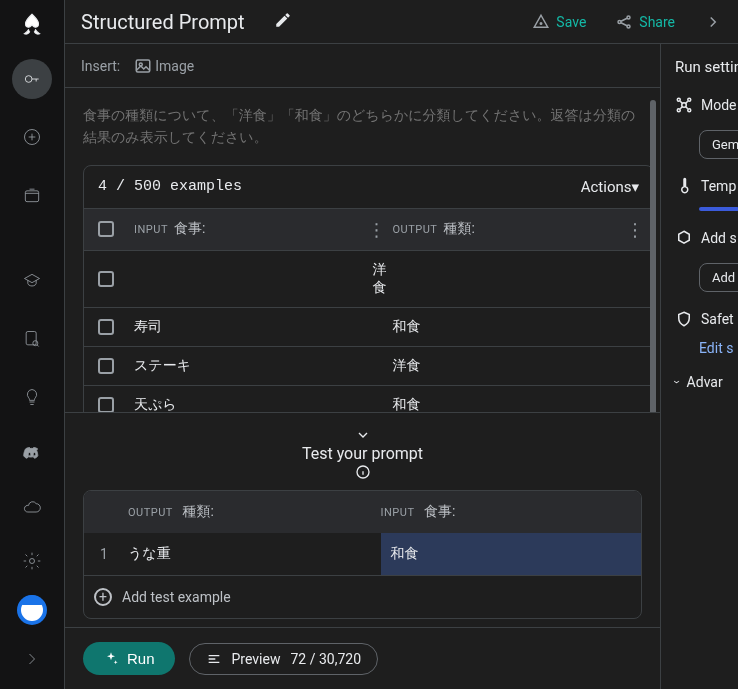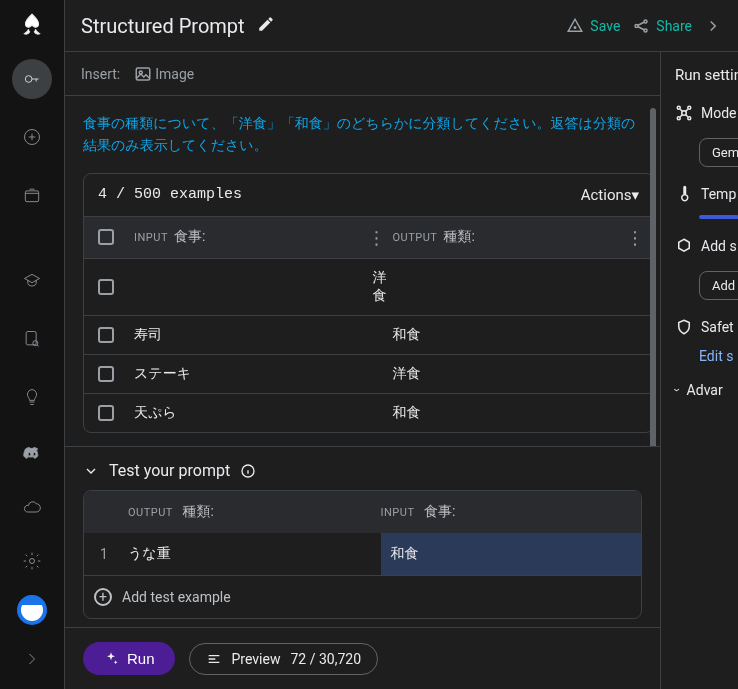--- a/index.html
+++ b/index.html
@@ -35,38 +35,38 @@
   .rail-bottom { position:absolute; bottom:10px; display:flex; flex-direction:column; align-items:center; gap:14px; width:100%; }
   .avatar {
     width: 30px; height: 30px; border-radius:50%; background:#1a73e8;
     display:flex; align-items:center; justify-content:center;
   }
   .avatar-inner { width:22px; height:22px; border-radius:50%; background:#fff; position:relative; }
   .avatar-inner::before { content:""; position:absolute; top:-4px; left:1px; width:20px; height:10px; background:#1a73e8; border-radius:10px 10px 0 0; }
   
   .main { flex:1; display:flex; flex-direction:column; border-left:1px solid #3c4043; min-width:0; }
   .topbar {
-    height: 52px; display:flex; align-items:center; padding:0 16px; gap:12px;
+    height: 44px; display:flex; align-items:center; padding:0 16px; gap:29px;
     border-bottom:1px solid #3c4043;
   }
   .title { font-size: 20px; font-weight:400; }
   .spacer { flex:1; }
   .top-action { display:flex; align-items:center; gap:6px; color:#14b8a6; font-size:14px; cursor:pointer; }
   .top-action svg { width:18px; height:18px; fill:none; stroke:#9aa0a6; stroke-width:2; }
   .pencil svg { width:18px; height:18px; fill:#e8eaed; }
   
   .body { flex:1; display:flex; min-height:0; }
   .editor { flex:1; display:flex; flex-direction:column; min-width:0; position:relative; }
   .insertbar {
     height:44px; display:flex; align-items:center; gap:14px; padding:0 16px;
     color:#9aa0a6; border-bottom:1px solid #3c4043;
   }
   .insertbar svg { width:18px; height:18px; stroke:#9aa0a6; fill:none; stroke-width:2; }
   .prompt-scroll { flex:1; overflow:hidden; padding:16px 6px 16px 18px; position:relative; }
-  .prompt-text { font-size:14px; line-height:1.6; color:#0ea5e9; padding-right:12px; }
+  .prompt-text { font-size:14px; line-height:1.6; color:#737373; padding-right:12px; }
   .scroll-thumb { position:absolute; right:4px; top:12px; width:6px; height:420px; background:#5f6368; border-radius:3px; }
   
   .examples {
     margin-top:16px; border:1px solid #3c4043; border-radius:8px; overflow:hidden;
   }
   .ex-head {
     display:flex; align-items:center; padding:12px 14px; font-size:15px;
   }
   .ex-head .count { flex:1;font-family:Liberation Mono, monospace; }
   .ex-actions { display:flex; align-items:center; gap:0; cursor:pointer; }
@@ -74,21 +74,21 @@
     display:grid; grid-template-columns: 36px 1fr 20px 1fr 20px; align-items:center;
     padding:10px 8px; border-top:1px solid #3c4043; font-size:14px;
   }
   .ex-row.header { background:#2a2b2e; color:#bdc1c6; }
   .ex-row .lbl { font-size:11px; color:#9aa0a6; letter-spacing:0.5px; margin-right:6px; }
   .chk { width:16px; height:16px; border:2px solid #9aa0a6; border-radius:3px; margin-left:6px; }
   .kebab { color:#9aa0a6; font-size:18px; text-align:center; cursor:pointer; }
   .incell, .outcell { padding-left:6px; display:flex; align-items:center; }
   
   .test-section { border-top:1px solid #3c4043; padding:14px 18px 8px 18px; }
-  .test-head { display:flex; align-items:center; gap:10px; font-size:16px; margin-bottom:10px; }
+  .test-head { display:flex; align-items:center; gap:1px; font-size:16px; margin-bottom:10px;flex-direction:column; }
   .test-head svg { width:16px; height:16px; stroke:#e8eaed; fill:none; stroke-width:2; }
   .test-table { border:1px solid #3c4043; border-radius:8px; overflow:hidden; }
   .test-row {
     display:grid; grid-template-columns: 36px 1fr 1fr; align-items:center;
     padding:12px 8px; font-size:14px;
   }
   .test-row.header { background:#2a2b2e; color:#bdc1c6; }
   .test-row.header .lbl { font-size:11px; color:#9aa0a6; letter-spacing:0.5px; margin-right:6px; }
   .test-row.data .outcol { background:#2c3a5a; margin:-12px -8px -12px 0; padding:12px 10px; align-self:stretch; display:flex; align-items:center; }
   .test-row.data .num { color:#9aa0a6; padding-left:8px; }
@@ -111,21 +111,21 @@
   .run-btn { background:#3d63ff; }
   .run-btn { background:#3b5bf0; }
   .run-btn { background:#3958e8; }
   .run-btn { background:#3b5afe; }
   .run-btn { background:#3457f5; }
   .run-btn { background:#3b5bdb; }
   .run-btn { background:#3d5afe; }
   .run-btn { background:#3a5cff; }
   .run-btn { background:#3b5bdb; }
   .run-btn { background:#2f4bec; }
-  .run-btn { background:#4c1d95; }
+  .run-btn { background:#0f766e; }
 
   .run-btn .spark { width:16px; height:16px; }
   .preview-pill {
     border:1px solid #5f6368; border-radius:22px; padding:7px 16px;
     display:flex; align-items:center; gap:10px; color:#e8eaed; font-size:14px;
   }
   .preview-pill svg { width:16px; height:16px; stroke:#e8eaed; fill:none; stroke-width:2; }
   
   .settings {
     width: 78px; border-left:1px solid #3c4043; padding:14px 0 0 14px;

